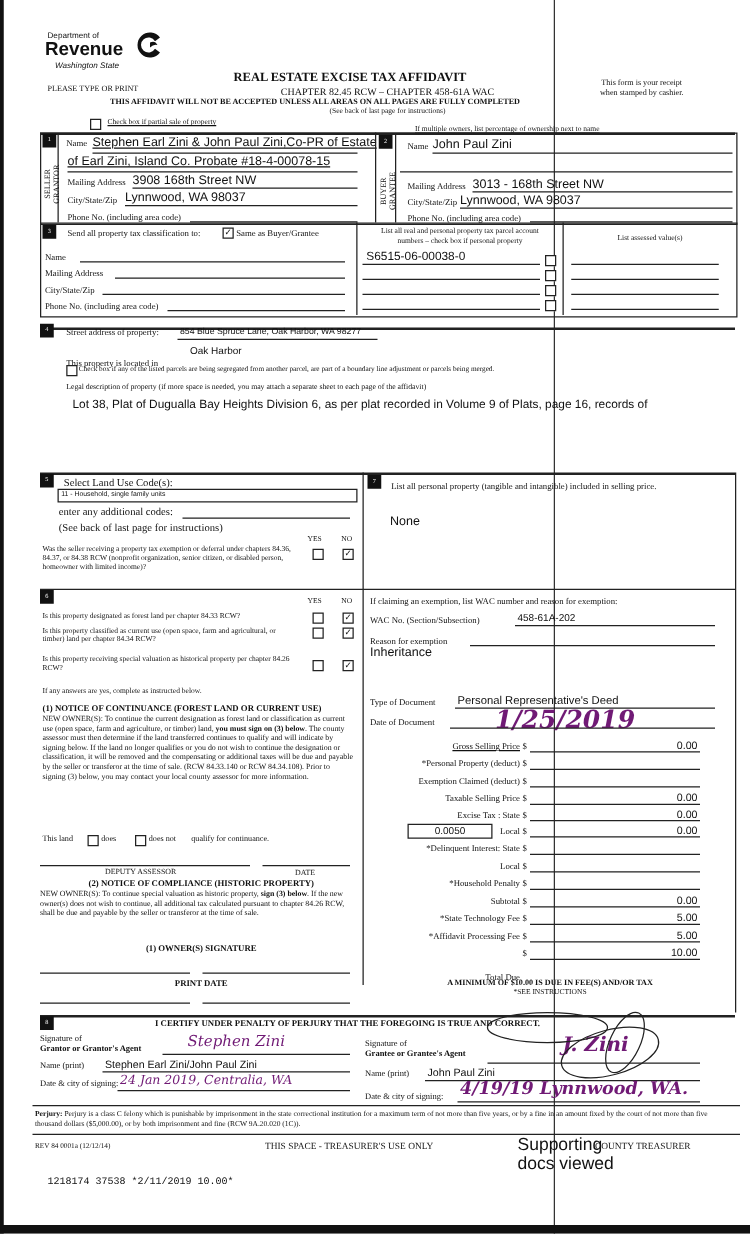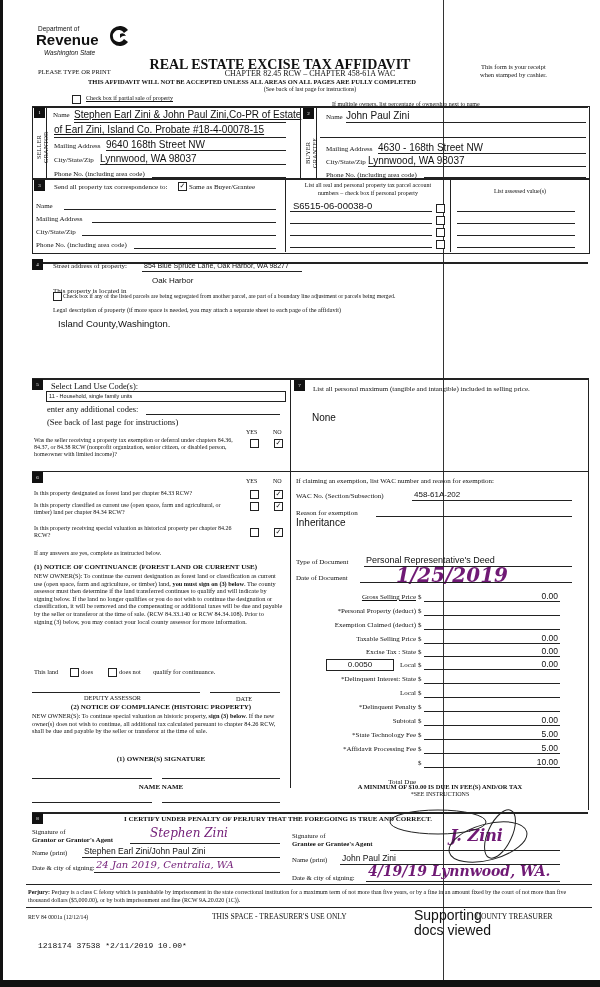--- a/index.html
+++ b/index.html
@@ -32,21 +32,21 @@
   <div class="abs" style="left:2px; top:3px; font-family:'Liberation Sans',sans-serif; font-size:6.5px;">Department of</div>
   <div class="abs" style="left:0; top:9px; font-family:'Liberation Sans',sans-serif; font-size:15px; font-weight:bold;">Revenue</div>
   <div class="abs" style="left:8px; top:27px; font-family:'Liberation Sans',sans-serif; font-size:6.5px; font-style:italic;">Washington State</div>
   <svg class="abs" style="left:72px; top:2px;" width="24" height="24" viewBox="0 0 24 24">
     <path d="M20 6 A10 10 0 1 0 20 18 L16 15 A6 6 0 1 1 16 9 Z" fill="#111"></path>
     <path d="M12 10 Q16 8 18 12 Q15 11 12 14 Z" fill="#111"></path>
   </svg>
 </div>
 
 <div class="abs s" style="left:38px; top:68px; font-size:6.5px;">PLEASE TYPE OR PRINT</div>
-<div class="abs bold" style="left:0; width:524px; top:57px; text-align:center; font-size:14px; padding-left:36px; box-sizing:border-box;">REAL ESTATE EXCISE TAX AFFIDAVIT</div>
+<div class="abs bold" style="left:0; width:524px; top:57px; text-align:center; font-size:10px; padding-left:36px; box-sizing:border-box;">REAL ESTATE EXCISE TAX AFFIDAVIT</div>
 <div class="abs" style="left:0; width:600px; top:69px; text-align:center; font-size:8px; padding-left:20px; box-sizing:border-box;">CHAPTER 82.45 RCW – CHAPTER 458-61A WAC</div>
 <div class="abs bold" style="left:88px; top:78px; font-size:6.5px;">THIS AFFIDAVIT WILL NOT BE ACCEPTED UNLESS ALL AREAS ON ALL PAGES ARE FULLY COMPLETED</div>
 <div class="abs" style="left:0; width:600px; top:86px; text-align:center; font-size:6px; padding-left:20px; box-sizing:border-box;">(See back of last page for instructions)</div>
 <div class="abs" style="left:480px; top:63px; font-size:6.5px; text-align:center; line-height:8px;">
   <div>This form is your receipt</div>
   <div>when stamped by cashier.</div>
 </div>
 
 <div class="cb" style="left:72px; top:95px;"></div>
 <div class="abs sm" style="left:86px; top:95px; text-decoration:underline;">Check box if partial sale of property</div>
@@ -57,48 +57,48 @@
 <div class="secnum" style="left:34px; top:107px;">1</div>
 <div class="vline" style="left:46px; top:107px; height:71px;"></div>
 <div class="vert" style="left:35px; top:120px; width:10px; height:55px;"><span>SELLER</span> <span>GRANTOR</span></div>
 
 <div class="abs s" style="left:53px; top:111px;">Name</div>
 <div class="abs hand" style="left:74px; top:109px; text-decoration:underline;">Stephen Earl Zini &amp; John Paul Zini,Co-PR of Estate</div>
 <div class="hline" style="left:74px; top:122px; width:212px;"></div>
 <div class="abs hand" style="left:54px; top:124px; text-decoration:underline;">of Earl Zini, Island Co. Probate #18-4-00078-15</div>
 <div class="hline" style="left:54px; top:137px; width:232px;"></div>
 <div class="abs s" style="left:54px; top:142px;">Mailing Address</div>
-<div class="abs hand" style="left:106px; top:139px;">9640 168th Street NW</div>
+<div class="abs hand" style="left:106px; top:139px;">3908 168th Street NW</div>
 <div class="hline" style="left:106px; top:150px; width:180px;"></div>
 <div class="abs s" style="left:54px; top:156px;">City/State/Zip</div>
 <div class="abs hand" style="left:100px; top:153px;">Lynnwood, WA 98037</div>
 <div class="hline" style="left:100px; top:164px; width:186px;"></div>
 <div class="abs s" style="left:54px; top:170px;">Phone No. (including area code)</div>
 <div class="hline" style="left:152px; top:177px; width:134px;"></div>
 
 <div class="vline" style="left:300px; top:106px; height:72px;"></div>
 <div class="secnum" style="left:303px; top:108px;">2</div>
 <div class="vline" style="left:316px; top:108px; height:70px;"></div>
 <div class="vert" style="left:304px; top:130px; width:10px; height:45px;"><span>BUYER</span> <span>GRANTEE</span></div>
 <div class="abs s" style="left:326px; top:113px;">Name</div>
 <div class="abs hand" style="left:346px; top:110px;">John Paul Zini</div>
 <div class="hline" style="left:346px; top:122px; width:240px;"></div>
 <div class="hline" style="left:320px; top:137px; width:266px;"></div>
 <div class="abs s" style="left:326px; top:145px;">Mailing Address</div>
-<div class="abs hand" style="left:378px; top:142px;">4630 - 168th Street NW</div>
+<div class="abs hand" style="left:378px; top:142px;">3013 - 168th Street NW</div>
 <div class="hline" style="left:378px; top:153px; width:208px;"></div>
 <div class="abs s" style="left:326px; top:158px;">City/State/Zip</div>
 <div class="abs hand" style="left:368px; top:155px;">Lynnwood, WA 98037</div>
 <div class="hline" style="left:368px; top:166px; width:218px;"></div>
 <div class="abs s" style="left:326px; top:171px;">Phone No. (including area code)</div>
 <div class="hline" style="left:424px; top:177px; width:162px;"></div>
 
 <div class="box" style="left:32px; top:178px; width:556px; height:74px;"></div>
 <div class="secnum" style="left:34px; top:180px;">3</div>
-<div class="abs s" style="left:54px; top:183px;">Send all property tax correspondence to:</div>
+<div class="abs s" style="left:54px; top:183px;">Send all property tax classification to:</div>
 <div class="cb" style="left:178px; top:182px;">✓</div>
 <div class="abs s" style="left:189px; top:183px;">Same as Buyer/Grantee</div>
 <div class="abs s" style="left:36px; top:202px;">Name</div>
 <div class="hline" style="left:64px; top:209px; width:212px;"></div>
 <div class="abs s" style="left:36px; top:215px;">Mailing Address</div>
 <div class="hline" style="left:92px; top:222px; width:184px;"></div>
 <div class="abs s" style="left:36px; top:228px;">City/State/Zip</div>
 <div class="hline" style="left:82px; top:235px; width:194px;"></div>
 <div class="abs s" style="left:36px; top:241px;">Phone No. (including area code)</div>
 <div class="hline" style="left:134px; top:248px; width:142px;"></div>
@@ -129,42 +129,42 @@
 <div class="secnum" style="left:32px; top:259px;">4</div>
 <div class="abs s" style="left:53px; top:262px;">Street address of property:</div>
 <div class="abs handsm" style="left:144px; top:262px; font-size:7px;">854 Blue Spruce Lane, Oak Harbor, WA 98277</div>
 <div class="hline" style="left:142px; top:271px; width:160px;"></div>
 <div class="abs s" style="left:53px; top:287px;">This property is located in</div>
 <div class="abs hand" style="left:152px; top:276px; font-size:8px;">Oak Harbor</div>
 <div class="cb" style="left:53px; top:292px;"></div>
 <div class="abs sm" style="left:63px; top:293px; font-size:5.8px;">Check box if any of the listed parcels are being segregated from another parcel, are part of a boundary line adjustment or parcels being merged.</div>
 <div class="abs sm" style="left:53px; top:306px; font-size:6.2px;">Legal description of property (if more space is needed, you may attach a separate sheet to each page of the affidavit)</div>
 <div class="abs hand" style="left:58px; top:318px; font-size:9.5px; line-height:11px;">
-  <div>Island County,Washington.</div>
+  <div>Lot 38, Plat of Dugualla Bay Heights Division 6, as per plat recorded in Volume 9 of Plats, page 16, records of</div>
 </div>
 
 <div class="hline" style="left:32px; top:378px; width:556px; border-top-width:2px;"></div>
 <div class="secnum" style="left:32px; top:379px;">5</div>
 <div class="abs md" style="left:51px; top:381px;">Select Land Use Code(s):</div>
 <div class="box" style="left:46px; top:391px; width:238px; height:9px;">
   <div class="abs handsm" style="left:2px; top:1px; font-size:5.5px;">11 - Household, single family units</div>
 </div>
 <div class="abs md" style="left:47px; top:404px;">enter any additional codes:</div>
 <div class="hline" style="left:146px; top:414px; width:134px;"></div>
 <div class="abs md" style="left:47px; top:417px;">(See back of last page for instructions)</div>
 <div class="abs sm" style="left:246px; top:429px;">YES</div>
 <div class="abs sm" style="left:273px; top:429px;">NO</div>
 <div class="abs sm" style="left:34px; top:437px; width:200px; font-size:6px;">Was the seller receiving a property tax exemption or deferral under chapters 84.36, 84.37, or 84.38 RCW (nonprofit organization, senior citizen, or disabled person, homeowner with limited income)?</div>
 <div class="cb" style="left:250px; top:439px;"></div>
 <div class="cb" style="left:274px; top:439px;">✓</div>
 
 <div class="vline" style="left:290px; top:378px; height:410px;"></div>
 
 <div class="secnum" style="left:294px; top:380px;">7</div>
-<div class="abs s" style="left:313px; top:383px; width:270px; line-height:13px;">List all personal maximum (tangible and intangible) included in selling price.</div>
+<div class="abs s" style="left:313px; top:383px; width:270px; line-height:13px;">List all personal property (tangible and intangible) included in selling price.</div>
 <div class="abs hand" style="left:312px; top:412px;">None</div>
 
 <div class="hline" style="left:32px; top:471px; width:556px;"></div>
 <div class="secnum" style="left:32px; top:472px;">6</div>
 <div class="abs sm" style="left:246px; top:478px;">YES</div>
 <div class="abs sm" style="left:273px; top:478px;">NO</div>
 
 <div class="abs sm" style="left:34px; top:490px; width:200px;">Is this property designated as forest land per chapter 84.33 RCW?</div>
 <div class="cb" style="left:250px; top:490px;"></div>
 <div class="cb" style="left:274px; top:490px;">✓</div>
@@ -189,21 +189,21 @@
 <div class="hline" style="left:32px; top:692px; width:168px;"></div>
 <div class="hline" style="left:210px; top:692px; width:70px;"></div>
 <div class="abs sm" style="left:84px; top:694px; font-size:6.3px;">DEPUTY ASSESSOR</div>
 <div class="abs sm" style="left:236px; top:695px; font-size:6.3px;">DATE</div>
 
 <div class="abs bold" style="left:0; width:300px; top:703px; text-align:center; font-size:7px; padding-left:22px; box-sizing:border-box;">(2) NOTICE OF COMPLIANCE (HISTORIC PROPERTY)</div>
 <div class="abs sm" style="left:32px; top:712px; width:255px; font-size:6.3px; line-height:7.6px;"><span>NEW OWNER(S): To continue special valuation as historic property,</span> <b>sign (3) below</b><span>. If the new owner(s) does not wish to continue, all additional tax calculated pursuant to chapter 84.26 RCW, shall be due and payable by the seller or transferor at the time of sale.</span></div>
 <div class="abs bold" style="left:0; width:300px; top:755px; text-align:center; font-size:7px; padding-left:22px; box-sizing:border-box;">(1) OWNER(S) SIGNATURE</div>
 <div class="hline" style="left:32px; top:778px; width:120px;"></div>
 <div class="hline" style="left:162px; top:778px; width:118px;"></div>
-<div class="abs bold" style="left:0; width:300px; top:783px; text-align:center; font-size:7px; padding-left:22px; box-sizing:border-box;">NAME NAME</div>
+<div class="abs bold" style="left:0; width:300px; top:783px; text-align:center; font-size:7px; padding-left:22px; box-sizing:border-box;">PRINT DATE</div>
 <div class="hline" style="left:32px; top:802px; width:120px;"></div>
 <div class="hline" style="left:162px; top:802px; width:118px;"></div>
 
 <div class="abs s" style="left:296px; top:477px; font-size:7px;">If claiming an exemption, list WAC number and reason for exemption:</div>
 <div class="abs s" style="left:296px; top:492px; font-size:7px;">WAC No. (Section/Subsection)</div>
 <div class="abs hand" style="left:414px; top:490px; font-size:8px;">458-61A-202</div>
 <div class="hline" style="left:412px; top:500px; width:160px;"></div>
 <div class="abs s" style="left:296px; top:509px; font-size:7px;">Reason for exemption</div>
 <div class="hline" style="left:376px; top:516px; width:196px;"></div>
 <div class="abs hand" style="left:296px; top:517px; font-size:10px;">Inheritance</div>
@@ -252,21 +252,21 @@
   <div class="abs s rl" style="left:296px; width:120px; top:675px; font-size:7px;">*Delinquent Interest: State</div>
   <div class="abs s" style="left:418px; top:675px; font-size:7px;">$</div>
   <div class="abs hand rl" style="left:424px; width:134px; top:673px; font-size:8.5px;"></div>
   <div class="hline" style="left:424px; top:683px; width:136px;"></div>
 
   <div class="abs s rl" style="left:296px; width:120px; top:689px; font-size:7px;">Local</div>
   <div class="abs s" style="left:418px; top:689px; font-size:7px;">$</div>
   <div class="abs hand rl" style="left:424px; width:134px; top:687px; font-size:8.5px;"></div>
   <div class="hline" style="left:424px; top:697px; width:136px;"></div>
 
-  <div class="abs s rl" style="left:296px; width:120px; top:703px; font-size:7px;">*Delinquent Penalty</div>
+  <div class="abs s rl" style="left:296px; width:120px; top:703px; font-size:7px;">*Household Penalty</div>
   <div class="abs s" style="left:418px; top:703px; font-size:7px;">$</div>
   <div class="abs hand rl" style="left:424px; width:134px; top:701px; font-size:8.5px;"></div>
   <div class="hline" style="left:424px; top:711px; width:136px;"></div>
 
   <div class="abs s rl" style="left:296px; width:120px; top:717px; font-size:7px;">Subtotal</div>
   <div class="abs s" style="left:418px; top:717px; font-size:7px;">$</div>
   <div class="abs hand rl" style="left:424px; width:134px; top:715px; font-size:8.5px;">0.00</div>
   <div class="hline" style="left:424px; top:725px; width:136px;"></div>
 
   <div class="abs s rl" style="left:296px; width:120px; top:731px; font-size:7px;">*State Technology Fee</div>

